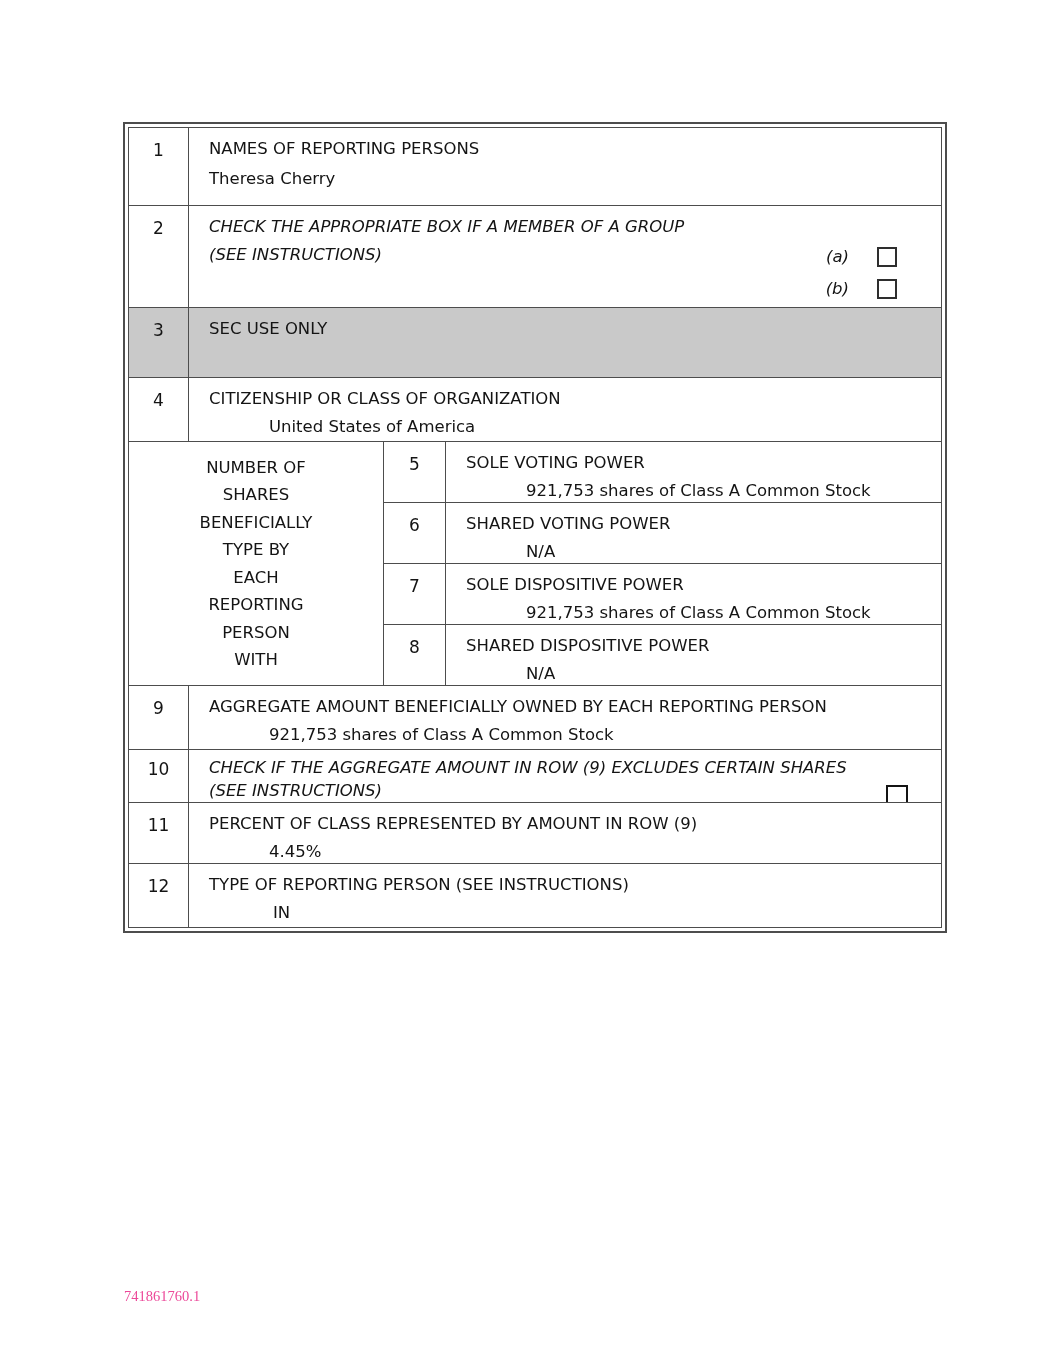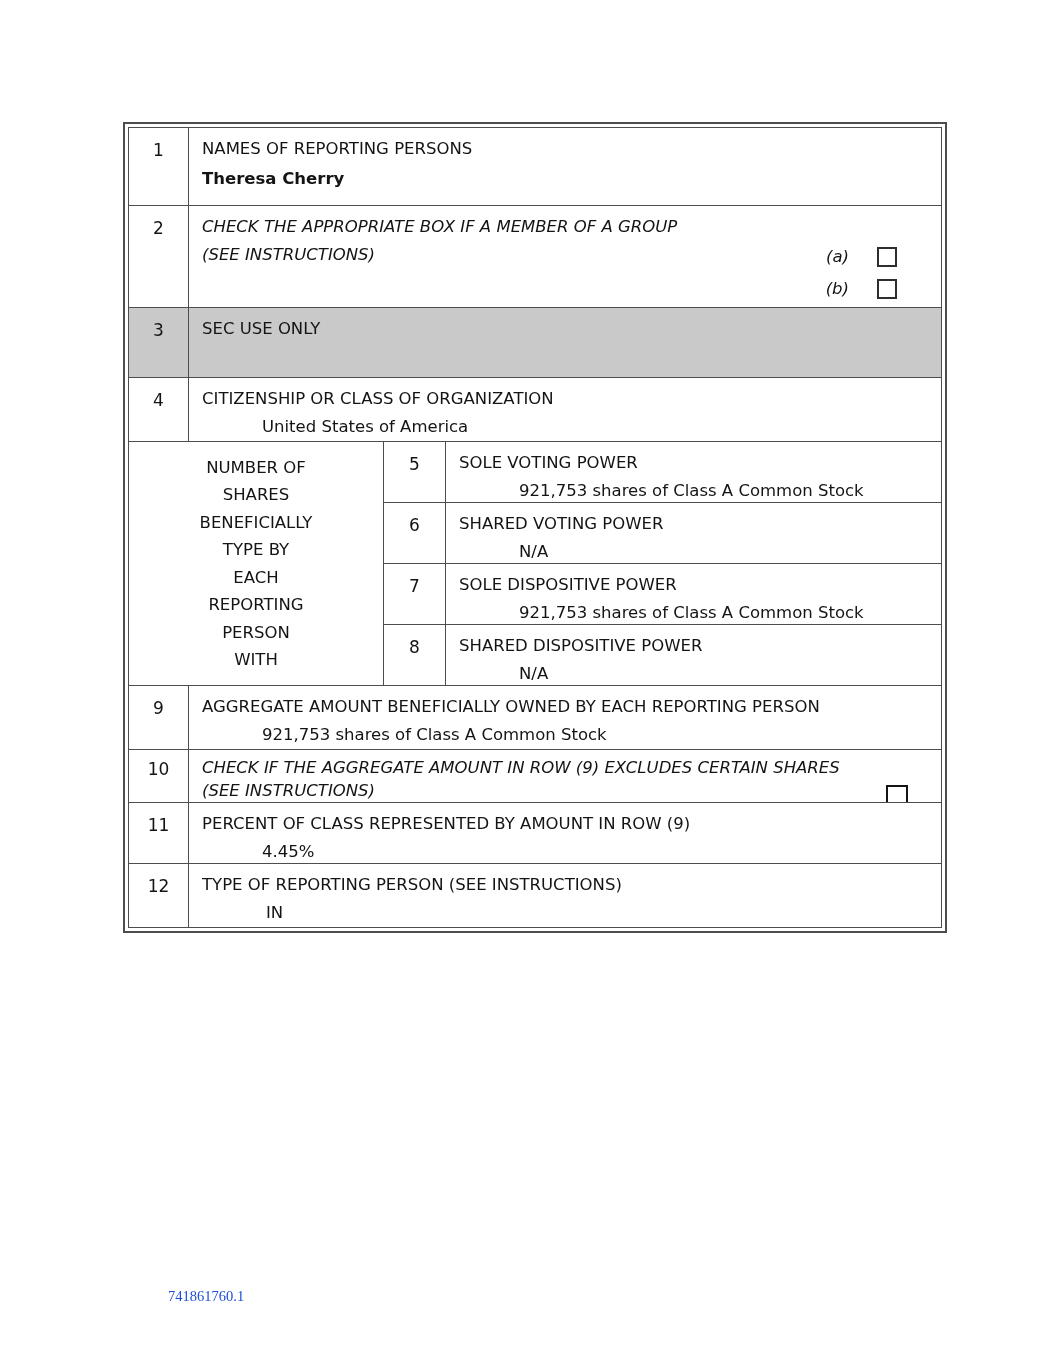--- a/index.html
+++ b/index.html
@@ -33,27 +33,27 @@
     font-size:16.5px;
     line-height:22px;
     overflow:hidden;
   }
   td.num {
     text-align:center;
     padding-top:11px;
     font-size:17px;
   }
   td.content {
-    padding:10px 10px 0 13px;
+    padding:10px 10px 0 20px;
   }
   td.rel { position:relative;font-style:italic; }
   .label { white-space:nowrap; }
   .label2 { margin-top:6px; white-space:nowrap; }
   .value { padding-left:60px; margin-top:8px; white-space:nowrap; }
-  .value.flush { padding-left:0;font-weight:bold; }
+  .value.flush { padding-left:0; }
   tr.gray td { background:var(--sec-bg); }
   .shares-cell {
     text-align:center;
     vertical-align:middle;
     line-height:27.5px;
     padding:0;
     margin-left:40px;
   }
   .checkbox {
     display:inline-block;
@@ -83,22 +83,21 @@
     background:#fff;
     z-index:2;
   }
   .tight { padding-top:7px; }
   .tight .value { margin-top:6px; }
   .footer {
     position:absolute;
     left:124px; top:1288px;
     font-family:"Liberation Serif", serif;
     font-size:14.5px;
-    color:#1d4ed8;
-    margin-left:44px;
+    color:#ec4899;
   }
 </style>
 </head>
 <body>
 
 <div class="table-wrap">
   <table>
     <colgroup>
       <col style="width:60px">
       <col style="width:195px">

